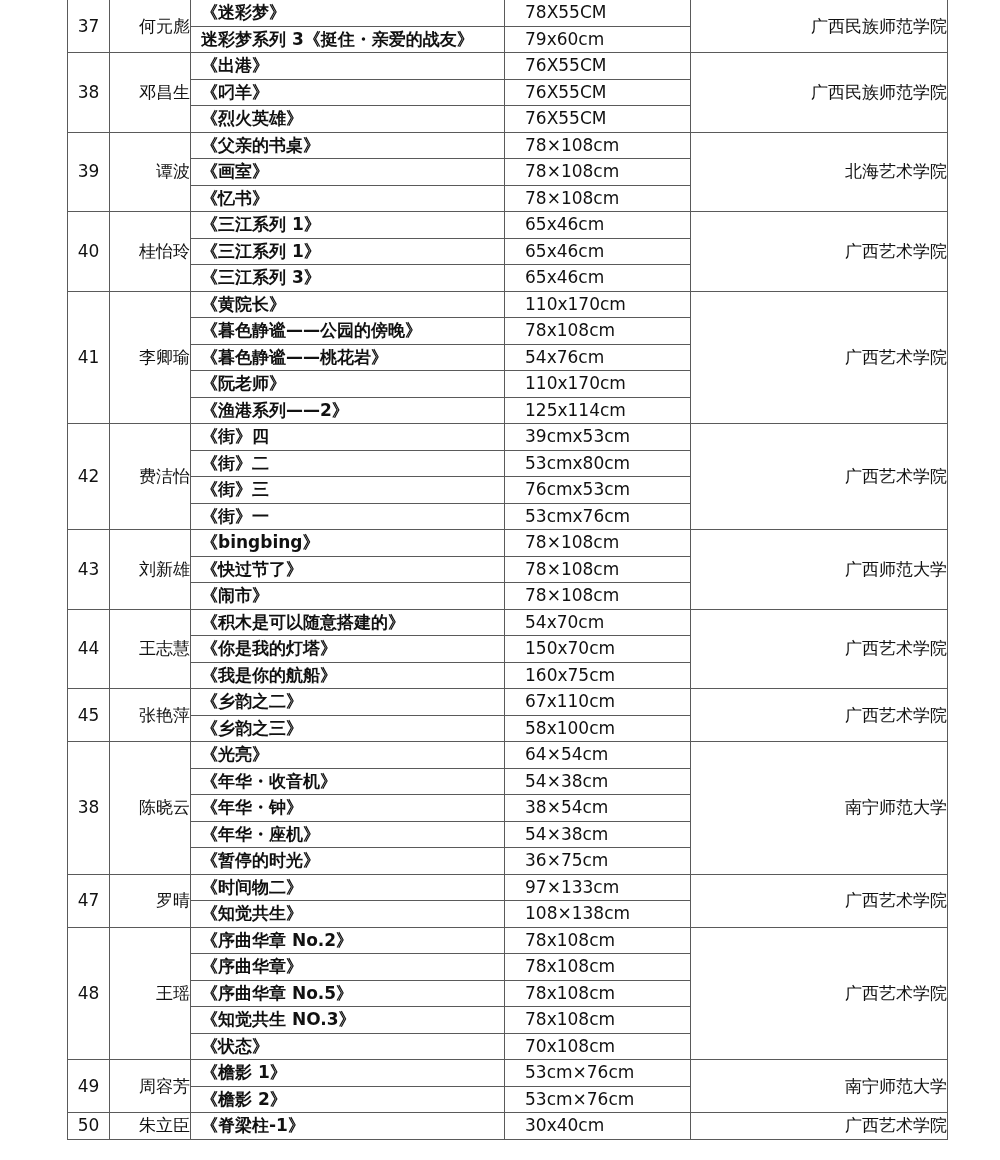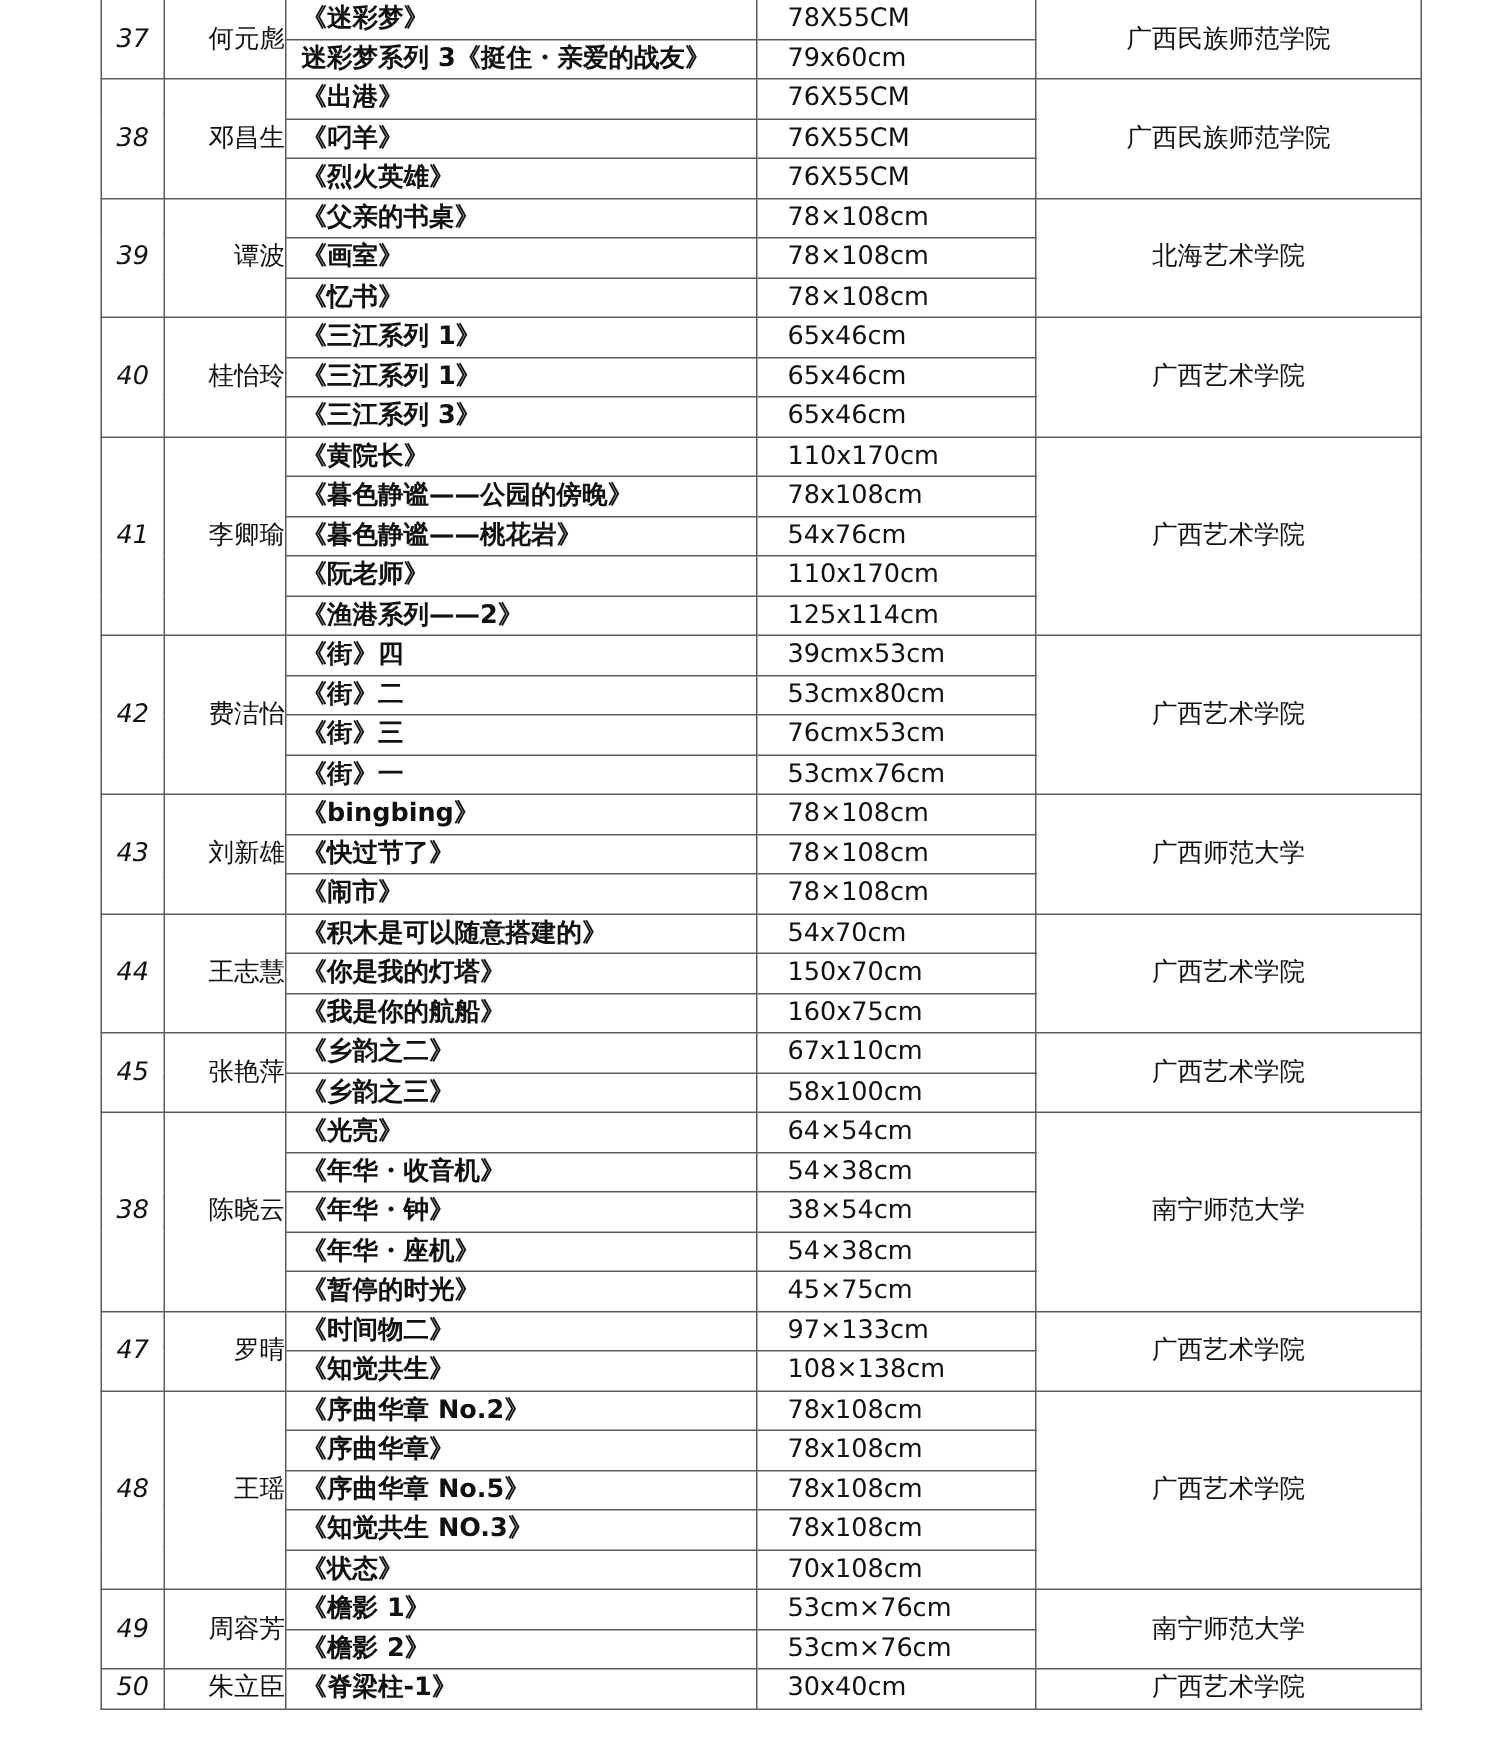--- a/index.html
+++ b/index.html
@@ -7,25 +7,25 @@
          font-family: "DejaVu Sans", "Liberation Sans", sans-serif; color: #111; }
   #sheet { position: absolute; left: 67px; top: -1px; width: 880px; }
   table { border-collapse: collapse; table-layout: fixed; width: 880px; }
   td { border: 1.5px solid #5a5a5a; padding: 0; height: 25.5px; line-height: 25px;
        font-size: 17px; white-space: nowrap; overflow: hidden; }
   col.c-no { width: 42px; }
   col.c-name { width: 81px; }
   col.c-title { width: 314px; }
   col.c-size { width: 186px; }
   col.c-inst { width: 257px; }
-  td.no { text-align: center; font-size: 17px; font-style: italic; }
+  td.no { text-align: center; font-size: 17px; }
   td.name { text-align: right; font-size: 17px; }
   td.title { padding-left: 10px; font-weight: bold; }
   td.size { padding-left: 20px; }
-  td.inst { text-align: center; margin-top: 12px; }
+  td.inst { text-align: right; margin-top: 12px; }
 </style>
 </head>
 <body>
 
 <div id="sheet">
   <table>
     <colgroup>
       <col class="c-no">
         <col class="c-name">
         <col class="c-title">
@@ -186,21 +186,21 @@
         <tr>
           <td class="title">《年华・钟》</td>
           <td class="size">38×54cm</td>
         </tr>
         <tr>
           <td class="title">《年华・座机》</td>
           <td class="size">54×38cm</td>
         </tr>
         <tr>
           <td class="title">《暂停的时光》</td>
-          <td class="size">45×75cm</td>
+          <td class="size">36×75cm</td>
         </tr>
         <tr>
           <td class="no" rowspan="2">47</td>
           <td class="name" rowspan="2">罗晴</td>
           <td class="title">《时间物二》</td>
           <td class="size">97×133cm</td>
           <td class="inst" rowspan="2">广西艺术学院</td>
         </tr>
         <tr>
           <td class="title">《知觉共生》</td>

